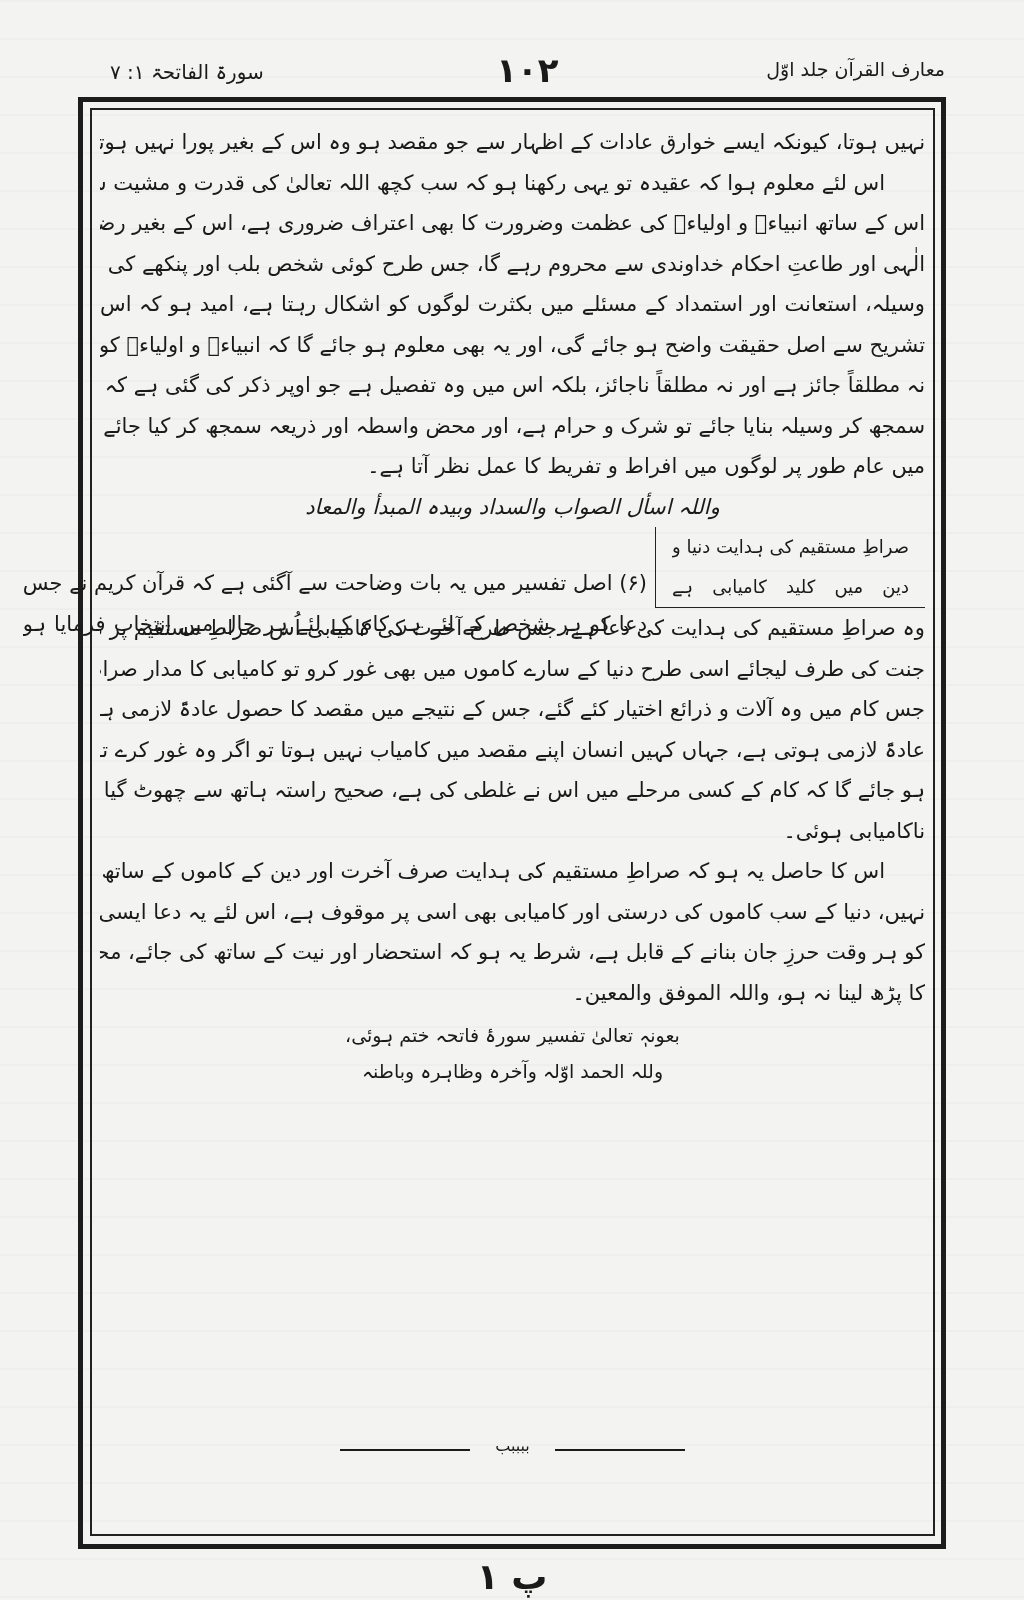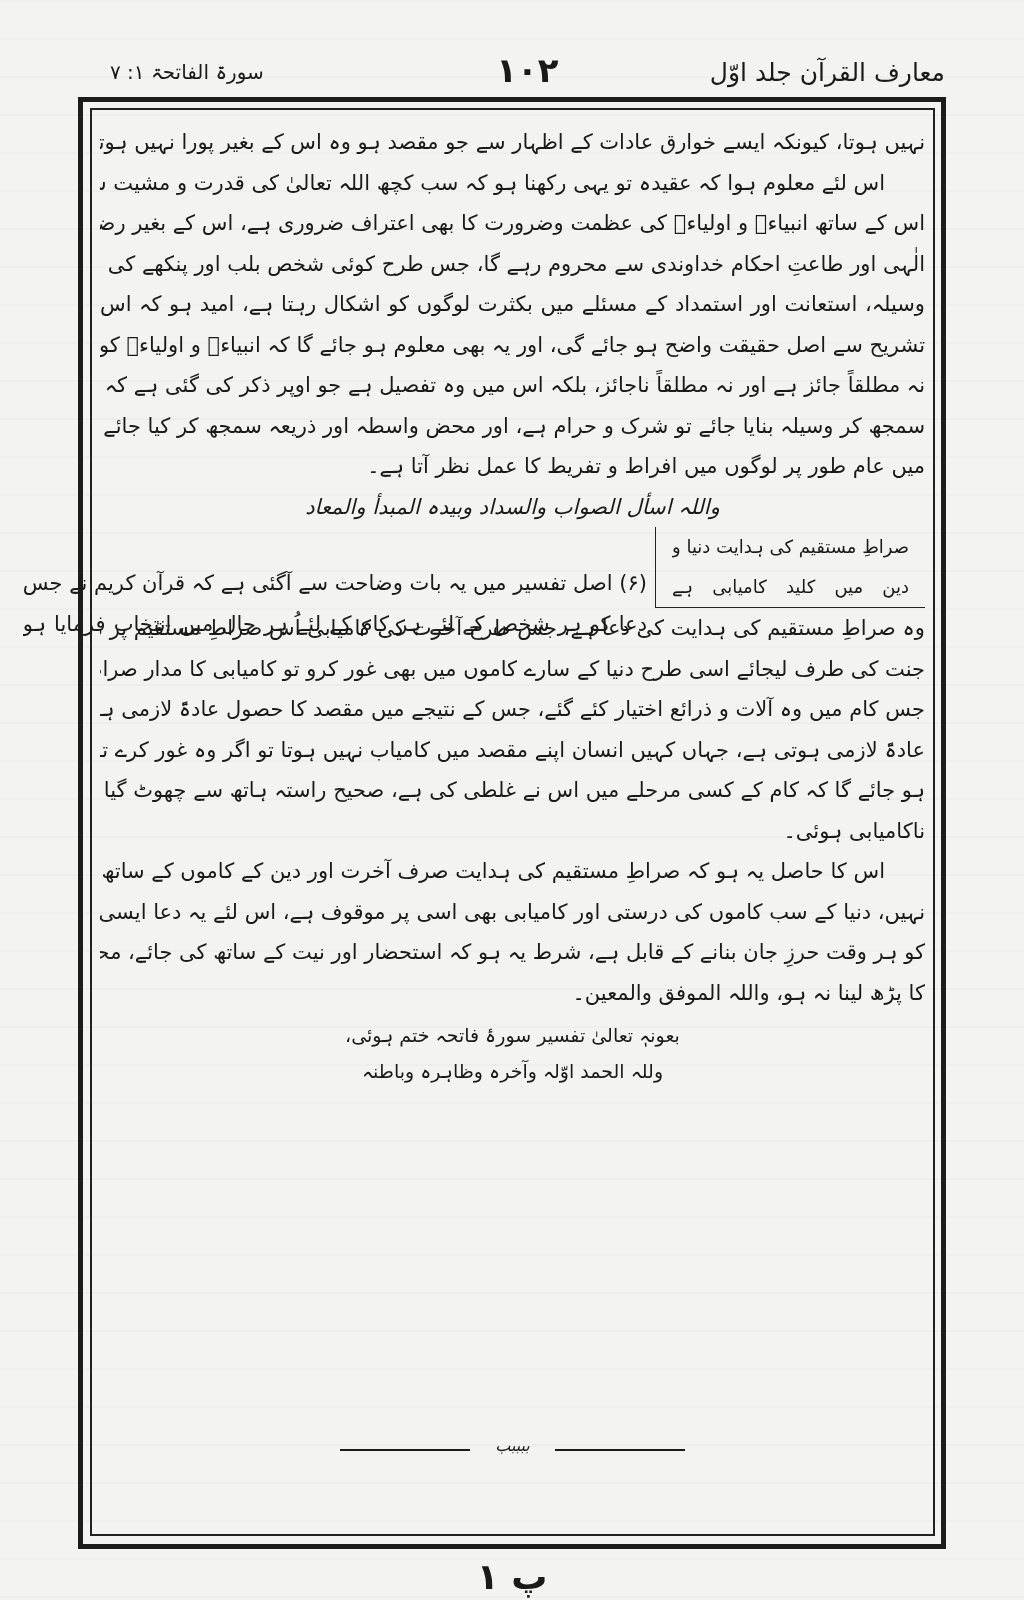--- a/index.html
+++ b/index.html
@@ -11,21 +11,21 @@
   }
   .paper-ghost {
     position:absolute; left:0; top:0; width:1024px; height:1600px;
     background:
       repeating-linear-gradient(180deg, rgba(0,0,0,0.018) 0px, rgba(0,0,0,0.018) 2px, transparent 2px, transparent 38px);
     pointer-events:none;
   }
   .running-head {
     position:absolute; top:50px; left:110px; width:835px; height:40px;
   }
-  .rh-right { position:absolute; right:0; top:8px; font-size:25px; direction:rtl; }
+  .rh-right { position:absolute; right:0; top:8px; font-size:19px; direction:rtl; }
   .rh-left  { position:absolute; left:0; top:10px; font-size:20px; direction:rtl;text-align:right; }
   .rh-num   { position:absolute; left:50%; transform:translateX(-50%); top:0; font-size:34px; font-weight:bold; }
 
   .frame-outer {
     position:absolute; left:78px; top:97px; width:868px; height:1452px;
     border:5px solid #1c1c1c; box-sizing:border-box;
   }
   .frame-inner {
     position:absolute; left:90px; top:108px; width:845px; height:1428px;
     border:2px solid #222; box-sizing:border-box;
@@ -48,21 +48,21 @@
     border:1.5px solid #222; border-top:none; border-right:none;
     border-left:1.5px solid #222;
     font-size:18px; line-height:40px; padding:0 16px;
   }
   .side-box .line { height:40px; }
   .split-body { flex:1; padding-right:8px; font-size:21px;margin-top:36px; }
   .split-body .line { height:40.5px; }
 
   .closing { display:block; text-align:center; font-size:19px; line-height:36px; }
   .ornament {
-    position:absolute; left:340px; top:1440px; width:345px; height:20px;font-style:italic;
+    position:absolute; left:340px; top:1440px; width:345px; height:20px;
   }
   .ornament .rule { position:absolute; top:9px; height:2px; background:#1a1a1a; }
   .ornament .mark { position:absolute; left:50%; transform:translateX(-50%); top:-4px; font-size:16px; letter-spacing:-1px; }
   .signature {
     position:absolute; left:50%; transform:translateX(-50%); top:1556px; font-size:36px; font-weight:bold;
   }
 </style>
 </head>
 <body>
 

